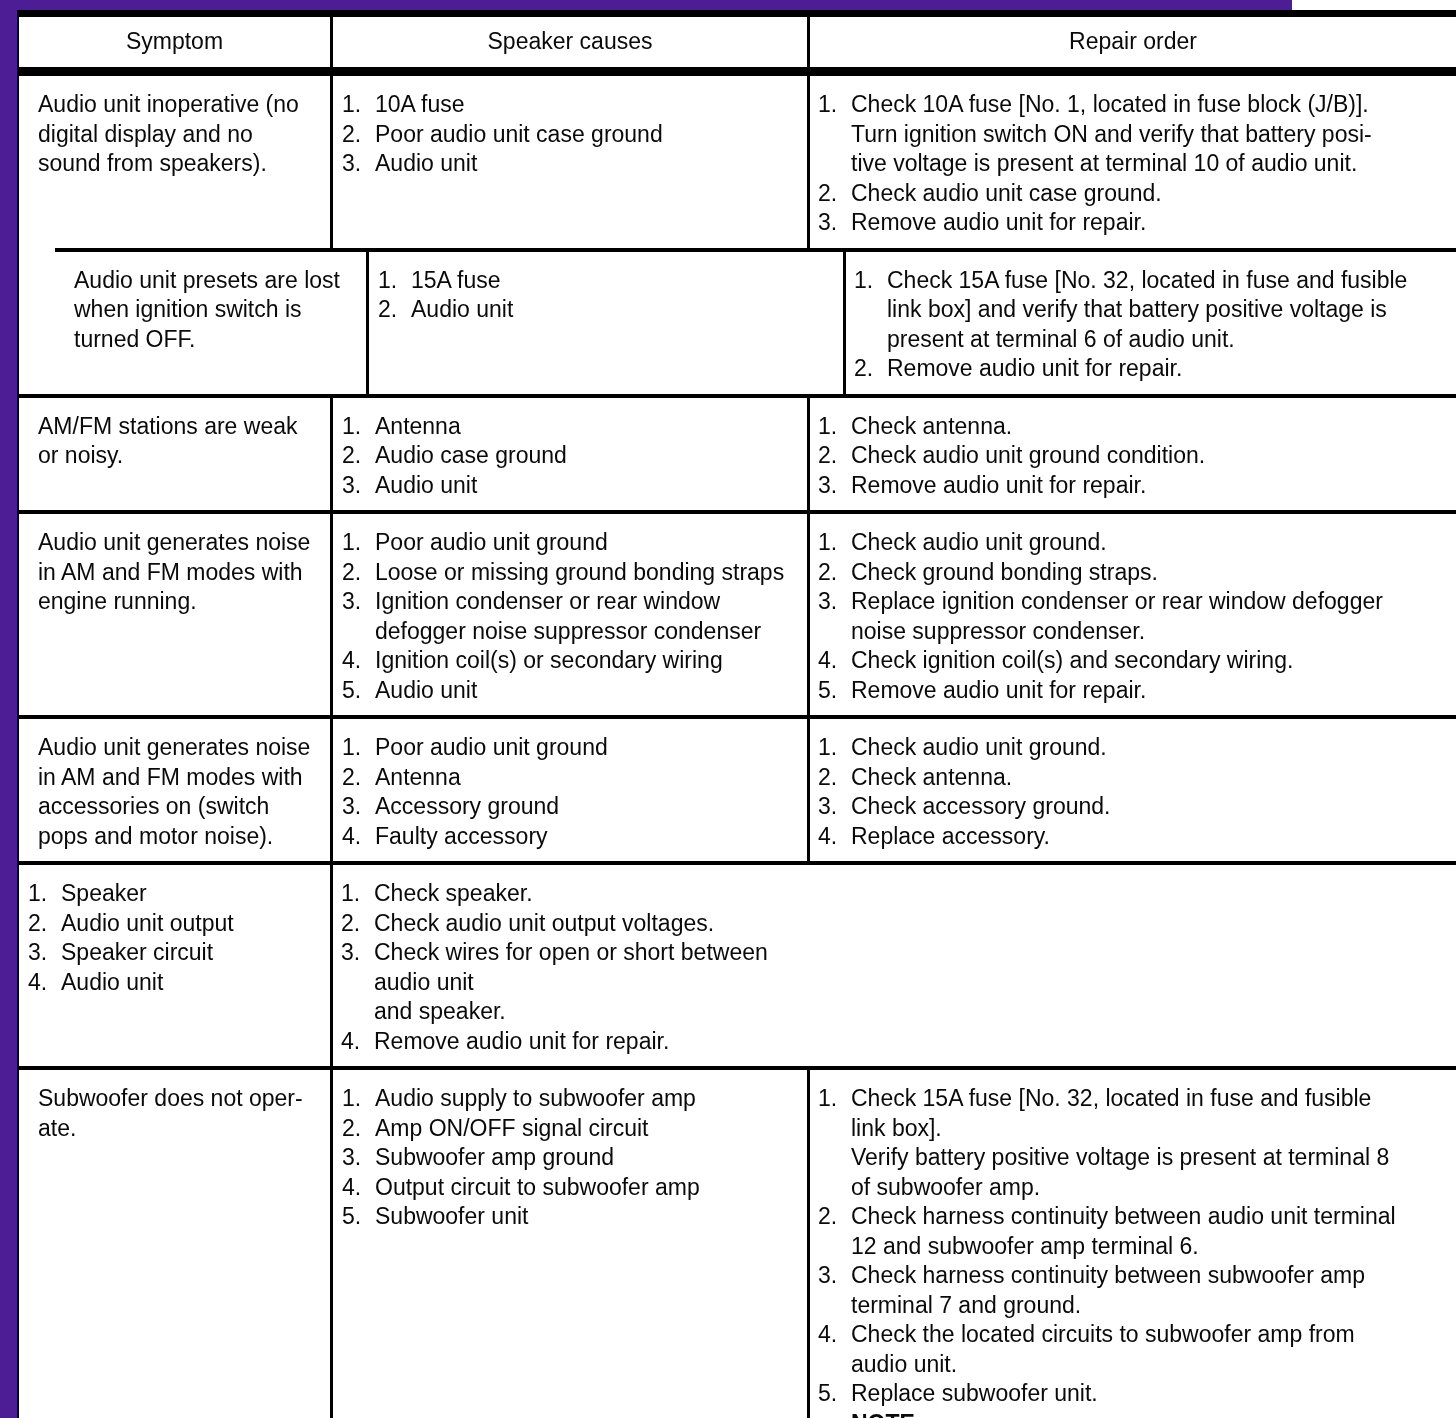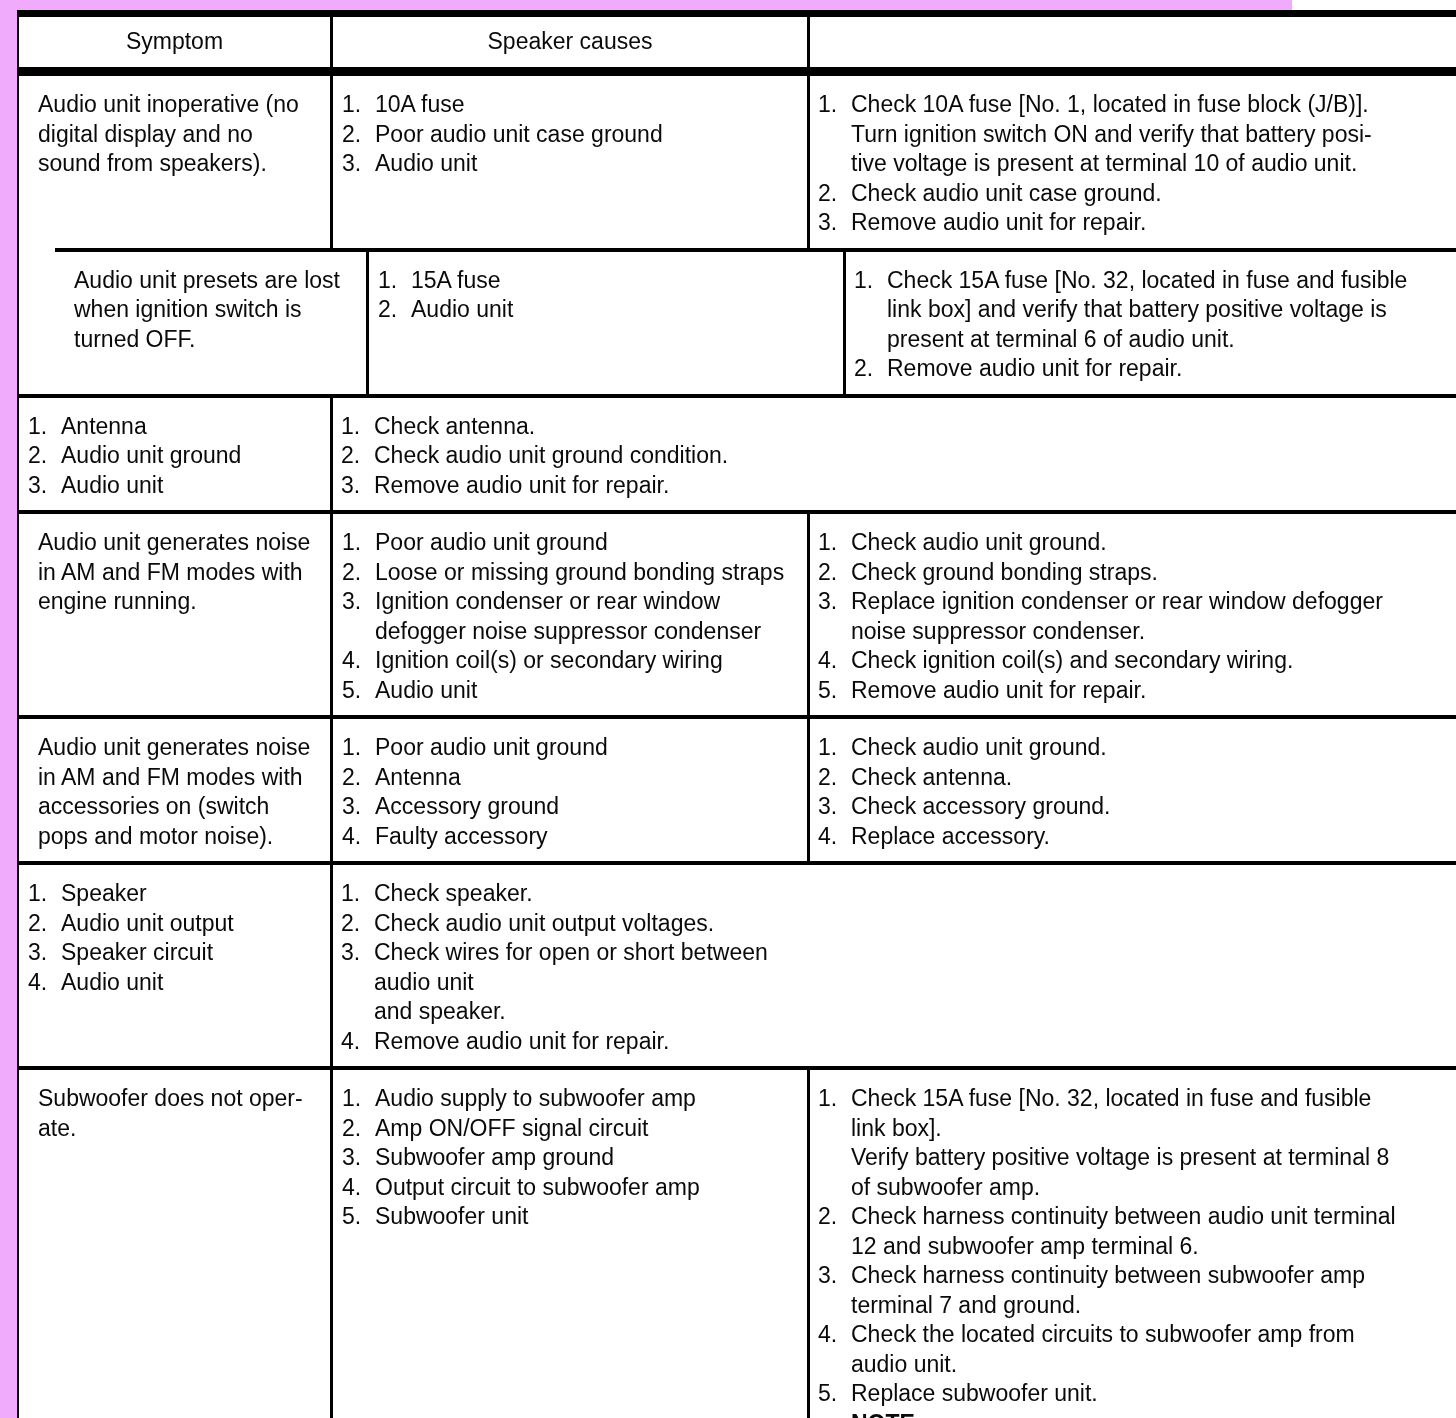--- a/index.html
+++ b/index.html
@@ -11,21 +11,21 @@
     width: 1456px;
     height: 1418px;
     font-family: "Liberation Sans", sans-serif;
     color: #0a0a0a;
     overflow: hidden;
   }
   .page {
     position: relative;
     width: 1292px;
     height: 1418px;
-    background: #f0abfc;
+    background: #4c1d95;
     text-decoration: underline;
   }
   .ttable {
     position: absolute;
     top: 10px;
     left: 17px;
     width: 1439px;
     box-sizing: border-box;
     border-top: 7px solid #000;
     border-bottom: 8px solid #000;
@@ -87,20 +87,21 @@
   .note-label { font-weight: bold; }
 </style>
 </head>
 <body>
 
 <div class="page">
   <div class="ttable">
     <div class="trow thead">
       <div class="cell c1 hcell">Symptom</div>
       <div class="cell c2 hcell">Speaker causes</div>
+      <div class="cell c3 hcell">Repair order</div>
     </div>
 
   <div class="trow datarow">
         <div class="cell c1">
           <div class="symptom-text">Audio unit inoperative (no
 digital display and no
 sound from speakers).</div>
         </div>
         <div class="cell c2">
           <div class="item">
@@ -156,28 +157,32 @@
 link box] and verify that battery positive voltage is
 present at terminal 6 of audio unit.</span>
           </div>
           <div class="item">
             <span class="num">2.</span>
             <span class="txt">Remove audio unit for repair.</span>
           </div>
         </div>
       </div>
       <div class="trow datarow">
+        <div class="cell c1">
+          <div class="symptom-text">AM/FM stations are weak
+or noisy.</div>
+        </div>
         <div class="cell c2">
           <div class="item">
             <span class="num">1.</span>
             <span class="txt">Antenna</span>
           </div>
           <div class="item">
             <span class="num">2.</span>
-            <span class="txt">Audio unit ground</span>
+            <span class="txt">Audio case ground</span>
           </div>
           <div class="item">
             <span class="num">3.</span>
             <span class="txt">Audio unit</span>
           </div>
         </div>
         <div class="cell c3">
           <div class="item">
             <span class="num">1.</span>
             <span class="txt">Check antenna.</span>

